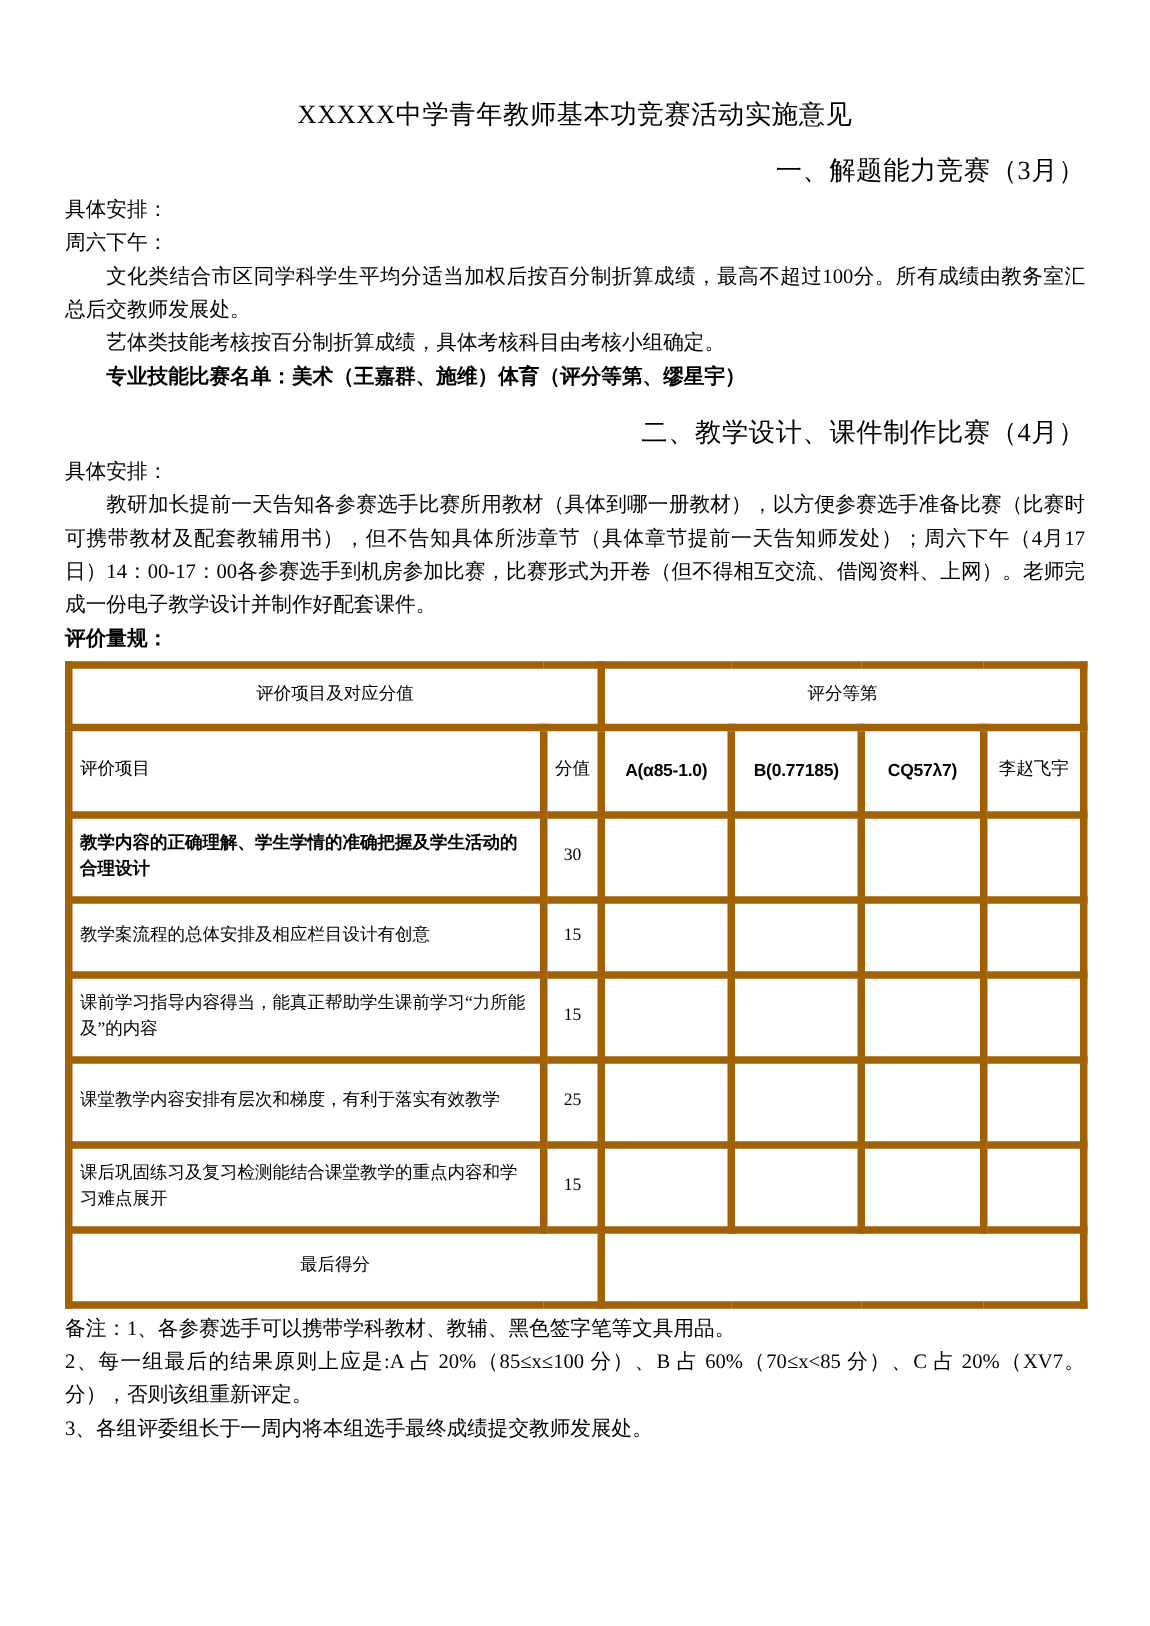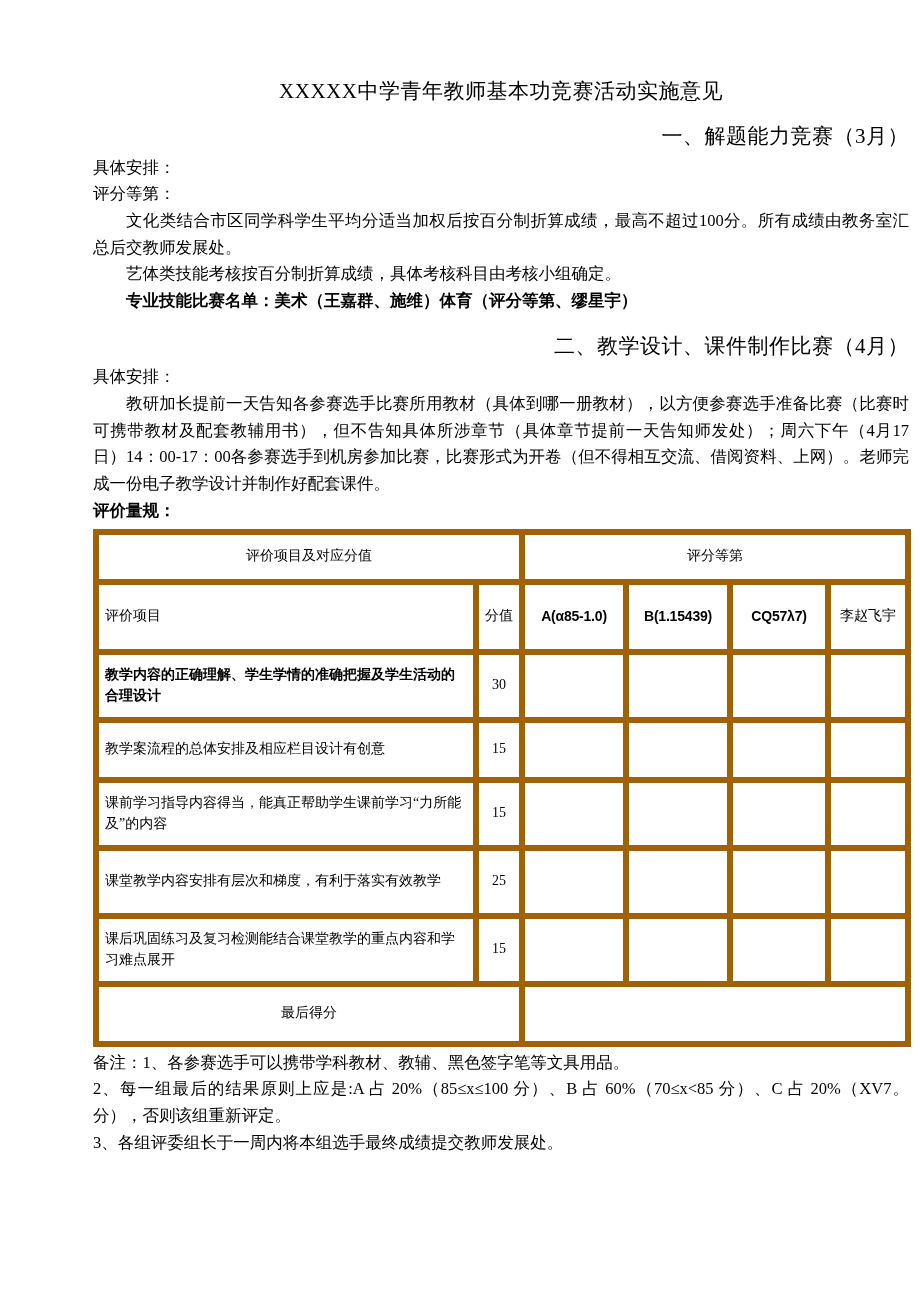--- a/index.html
+++ b/index.html
@@ -14,21 +14,20 @@
     color: #000000;
     position: relative;
     overflow: hidden;
   }
   .page {
     padding: 0;
     position: relative;
     width: 828px;
     height: 1301px;
     box-sizing: border-box;
-    margin-left: 41px;
   }
   .content {
     position: absolute;
     left: 52px;
     top: 0;
     width: 816px;
   }
 
   .doc-title {
     text-align: center;
@@ -130,21 +129,21 @@
 
 <div class="page">
  <div class="content">
 
   <div class="doc-title">XXXXX中学青年教师基本功竞赛活动实施意见</div>
 
   <div class="section-heading">一、解题能力竞赛（3月）</div>
 
   <div class="label-line">具体安排：</div>
 
-  <div class="label-line">评分等第：</div>
+  <div class="label-line">周六下午：</div>
   <div class="para">文化类结合市区同学科学生平均分适当加权后按百分制折算成绩，最高不超过100分。所有成绩由教务室汇总后交教师发展处。</div>
   <div class="para">艺体类技能考核按百分制折算成绩，具体考核科目由考核小组确定。</div>
   <div class="bold-names">专业技能比赛名单：美术（王嘉群、施维）体育（评分等第、缪星宇）</div>
 
   <div class="section-heading">二、教学设计、课件制作比赛（4月）</div>
 
   <div class="label-line">具体安排：</div>
   <div class="para">教研加长提前一天告知各参赛选手比赛所用教材（具体到哪一册教材），以方便参赛选手准备比赛（比赛时可携带教材及配套教辅用书），但不告知具体所涉章节（具体章节提前一天告知师发处）；周六下午（4月17日）14：00-17：00各参赛选手到机房参加比赛，比赛形式为开卷（但不得相互交流、借阅资料、上网）。老师完成一份电子教学设计并制作好配套课件。</div>
 
   <div class="label-line label-bold">评价量规：</div>
@@ -160,21 +159,21 @@
     </colgroup>
     <tbody>
       <tr>
         <td class="hdr-center" colspan="2" style="height:34px;">评价项目及对应分值</td>
         <td class="hdr-center" colspan="4">评分等第</td>
       </tr>
       <tr>
         <td class="item-text" style="height:54px;">评价项目</td>
         <td class="score-val">分值</td>
         <td class="hdr-grade">A(α85-1.0)</td>
-        <td class="hdr-grade">B(1.15439)</td>
+        <td class="hdr-grade">B(0.77185)</td>
         <td class="hdr-grade">CQ57λ7)</td>
         <td class="hdr-center">李赵飞宇</td>
       </tr>
 
       <tr>
         <td class="item-text" style="height:52px;font-weight:bold;">教学内容的正确理解、学生学情的准确把握及学生活动的合理设计</td>
         <td class="score-val">30</td>
         <td class="blank-cell"></td>
         <td class="blank-cell"></td>
         <td class="blank-cell"></td>

